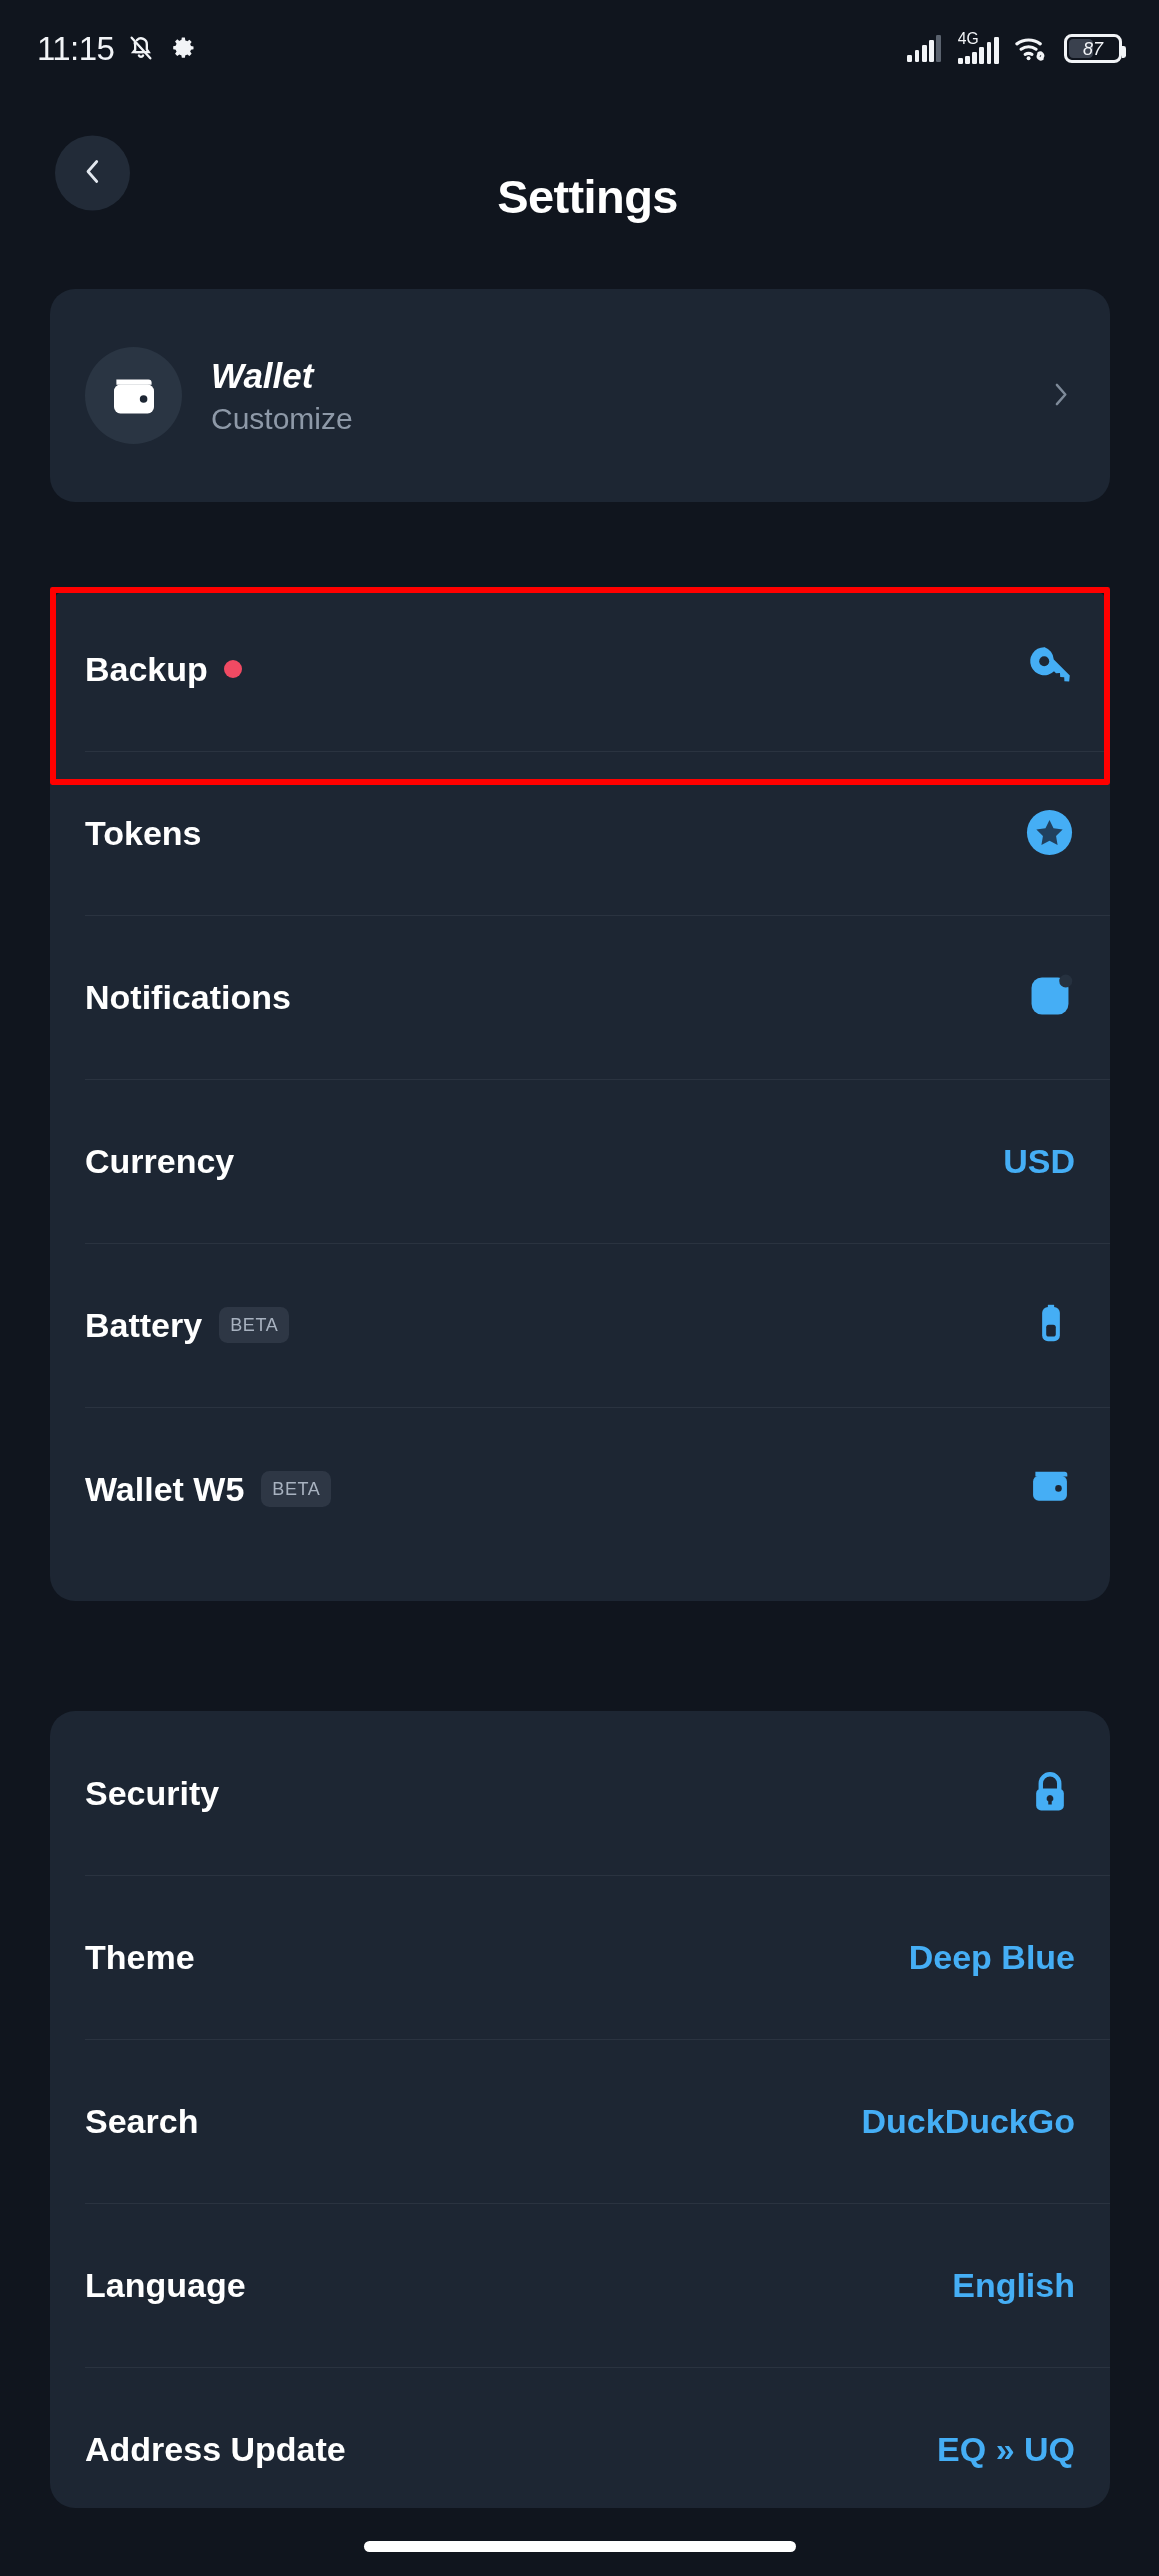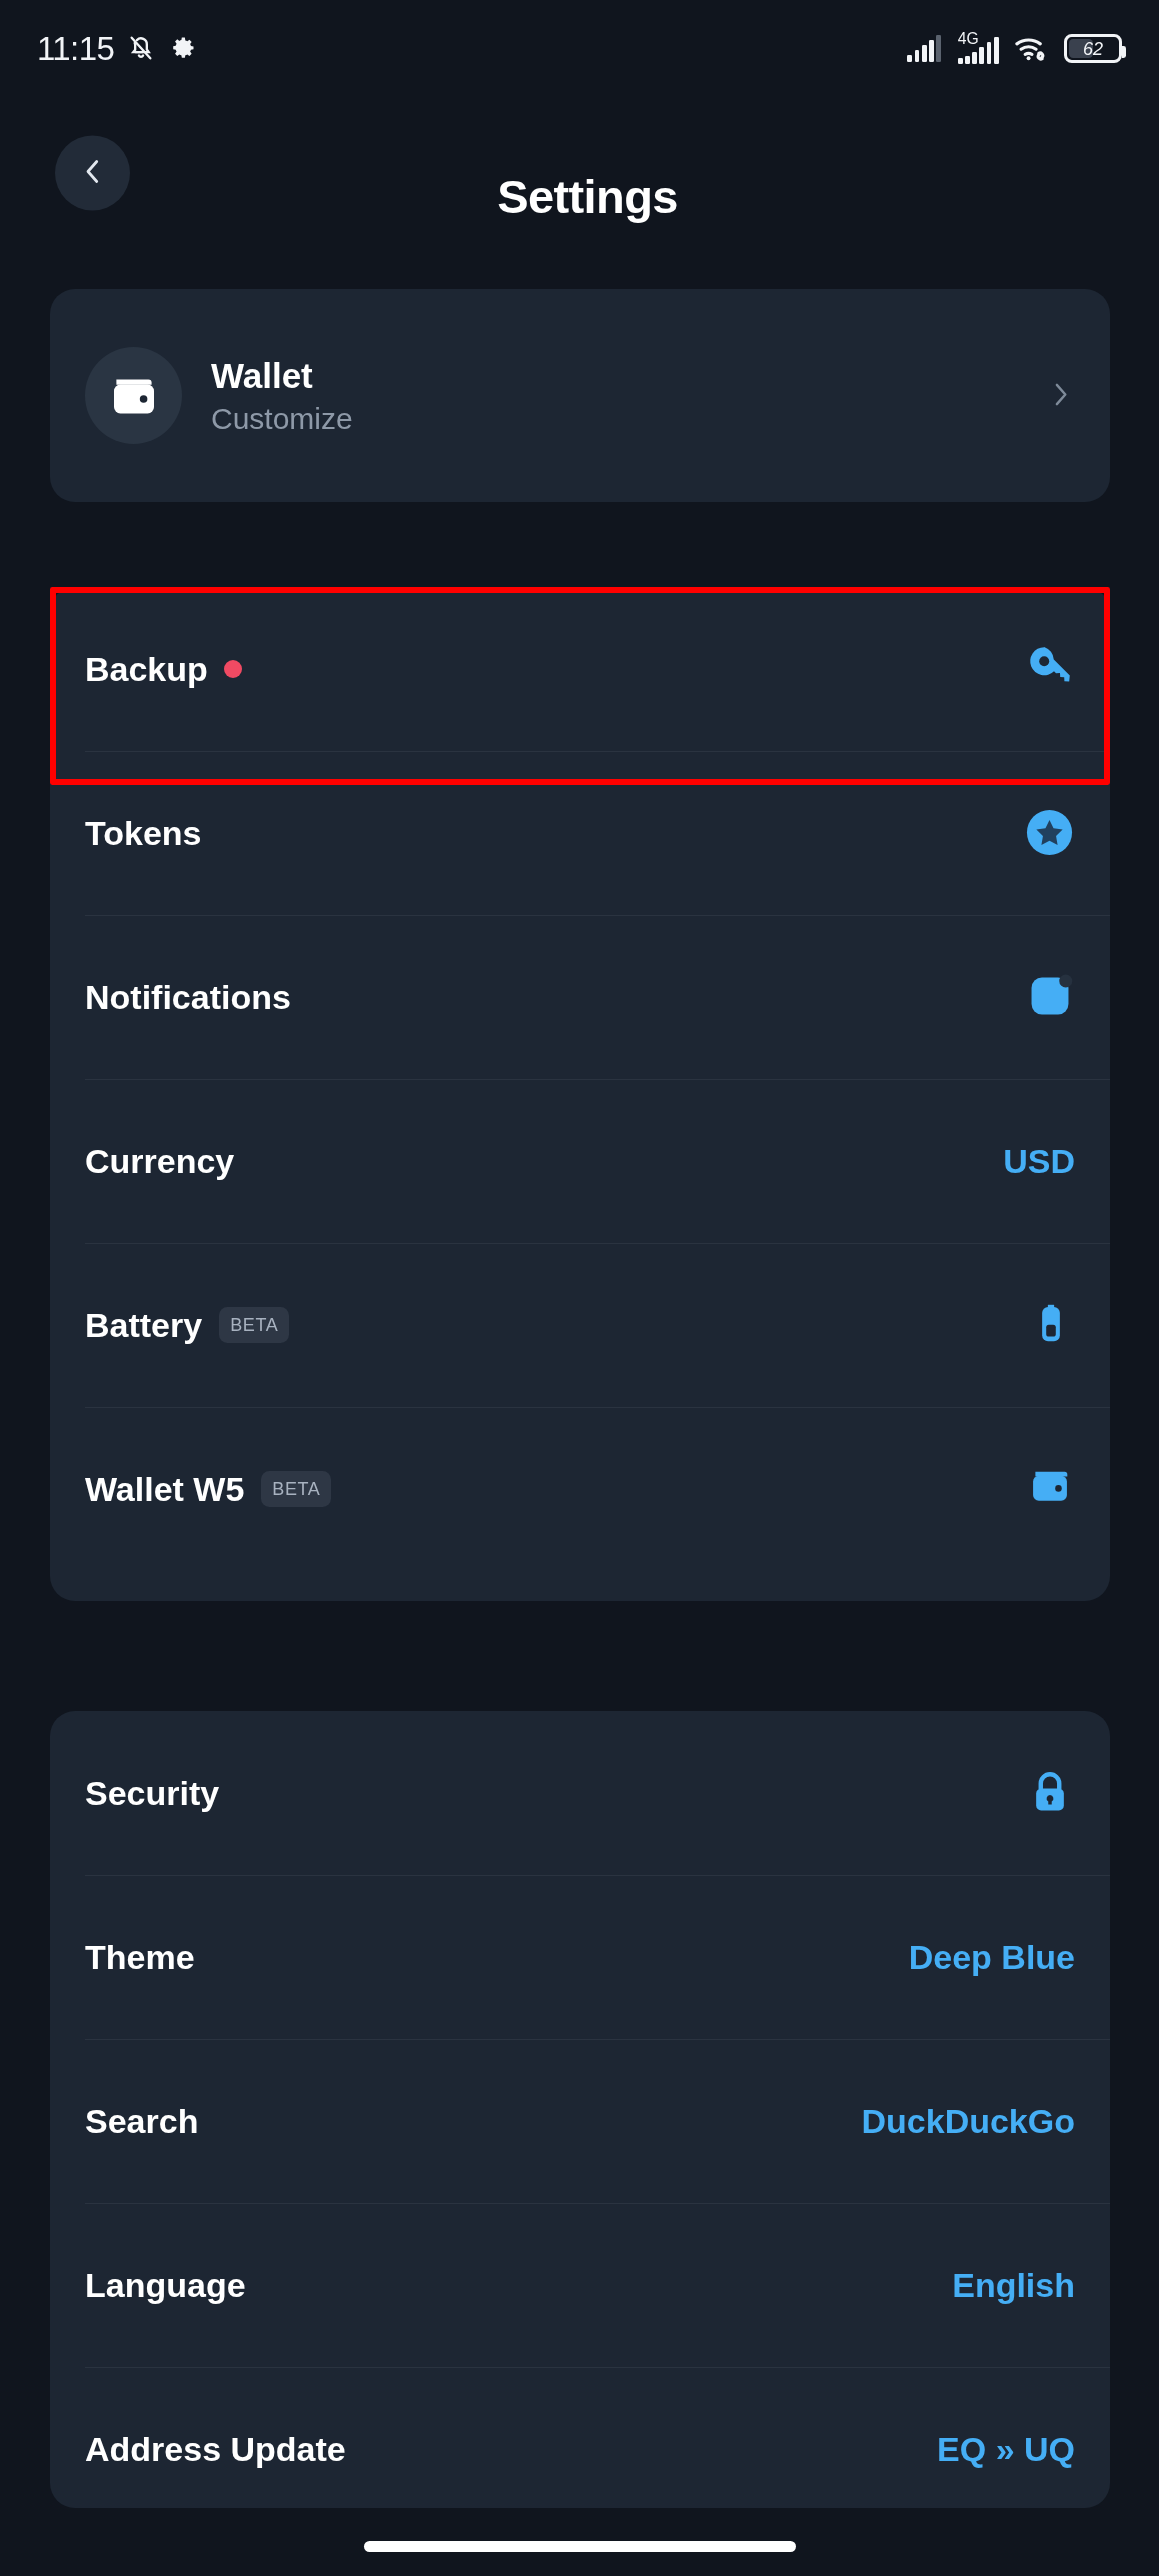--- a/index.html
+++ b/index.html
@@ -59,21 +59,21 @@
     position:absolute; left:50px; width:1060px;
     background:#1D2633; border-radius:25px;
   }
   .wallet-card{ top:289px; height:213px; display:flex; align-items:center; padding:0 35px; cursor:pointer; }
   .wallet-ic-wrap{
     width:97px; height:97px; border-radius:50%;
     background:#2A3543; display:flex; align-items:center; justify-content:center;
     flex:0 0 auto;
   }
   .wallet-texts{ margin-left:29px; display:flex; flex-direction:column; gap:6px; }
-  .wallet-title{ color:#FFFFFF; font-size:35px; font-weight:bold; }
+  .wallet-title{ color:#FFFFFF; font-size:35px; font-weight:bold;font-style:italic; }
   .wallet-sub{ color:#8E99A8; font-size:30px; font-weight:400; }
   .wallet-chev{ margin-left:auto; }
 
   .list-card{ padding:0; overflow:hidden; }
   .group1{ top:587px; height:1014px; }
   .group2{ top:1711px; height:797px; }
 
   .row{
     position:relative; height:164px;
     display:flex; align-items:center; padding:0 35px;
@@ -154,21 +154,21 @@
       <svg width="34" height="28" viewBox="0 0 28 22" fill="none" stroke="#F2F4F7" stroke-width="2.6" stroke-linecap="round">
         <path d="M2.4 7.6a16 16 0 0 1 19.2 0"></path>
         <path d="M5.8 12a11 11 0 0 1 12.4 0"></path>
         <path d="M9.2 16.2a6 6 0 0 1 5.6 0"></path>
         <circle cx="12" cy="19.4" r="1.6" fill="#F2F4F7" stroke="none"></circle>
         <path d="M20.4 15.4a2.2 2.2 0 0 1 3 3l-.8.8M23.2 19.8a2.2 2.2 0 0 1-3-3l.8-.8"></path>
       </svg>
     </span>
     <span class="batt">
       <i class="batt-fill"></i>
-      <i class="batt-num">62</i>
+      <i class="batt-num">87</i>
     </span>
   </div>
 </div>
 
 <div class="header">
   <div class="back-btn">
     <span>
       <svg width="30" height="30" viewBox="0 0 24 24" fill="none" stroke="#E3E8EF" stroke-width="2.2" stroke-linecap="round" stroke-linejoin="round">
         <path d="M15 4 8 12l7 8"></path>
       </svg>

